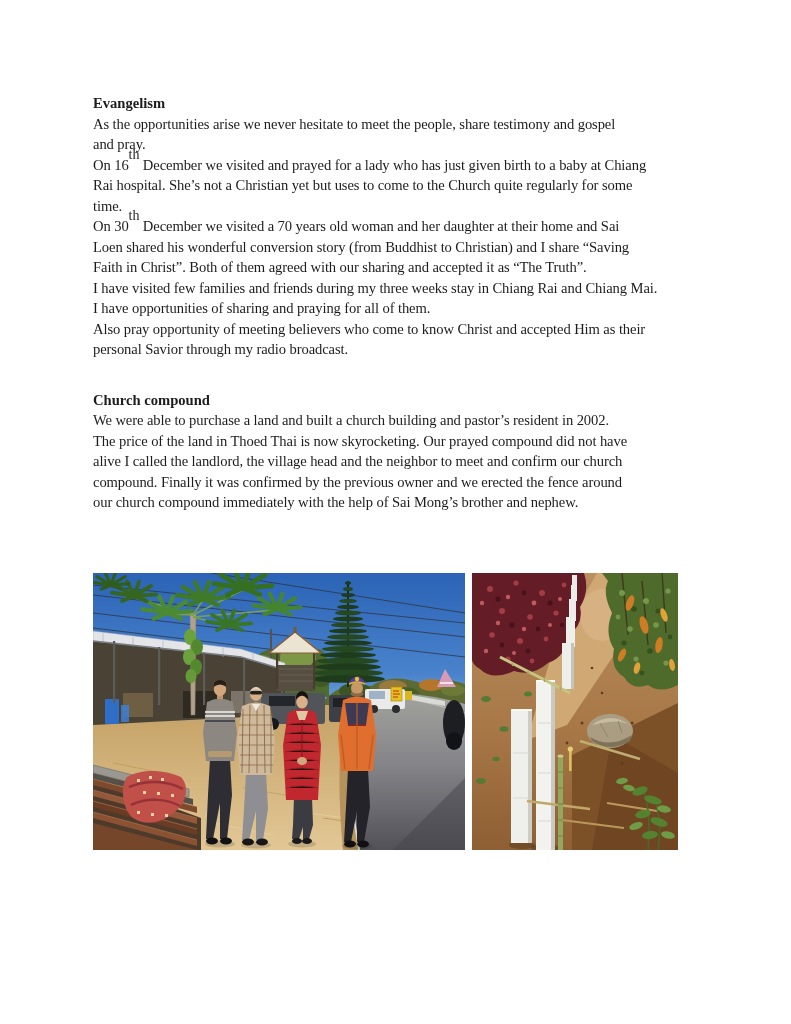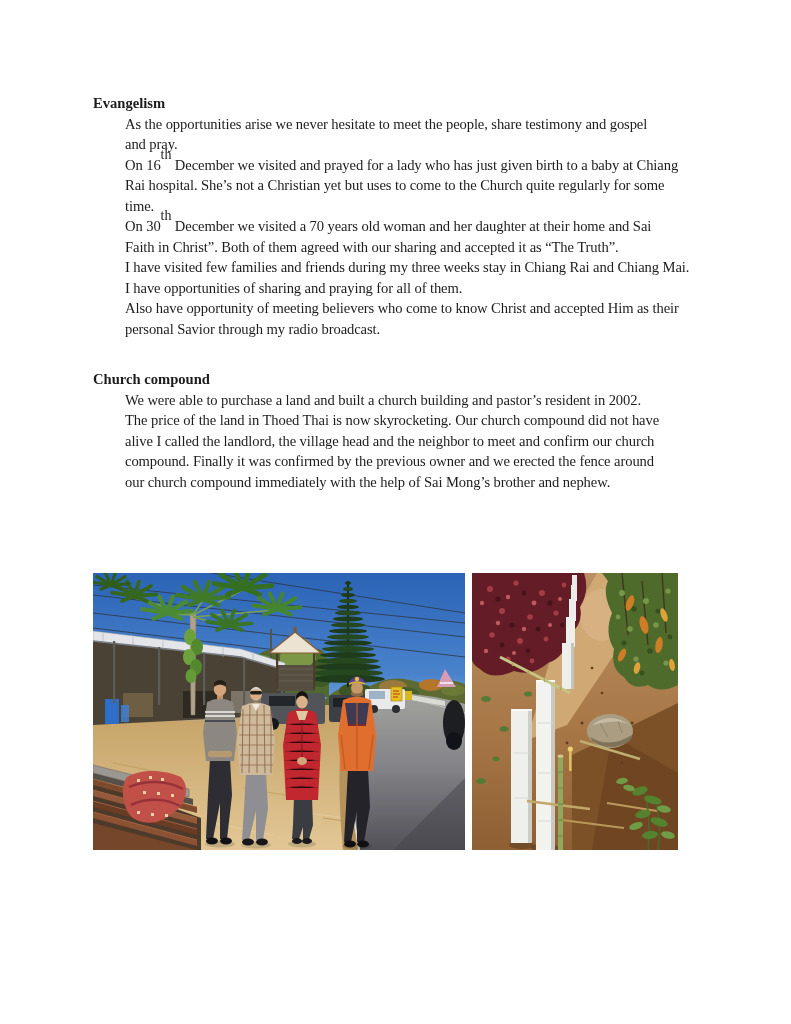--- a/index.html
+++ b/index.html
@@ -2,21 +2,21 @@
 <html><head>
 <meta charset="utf-8">
 <style>
   html,body { margin:0; padding:0; background:#ffffff; }
   .page {
     position:relative; width:791px; height:960px; background:#ffffff;
     font-family:Liberation Serif, serif; overflow:hidden;
   }
   .text-block { position:absolute; left:93px; top:93px; width:660px; color:#1c1c1c; }
   .section .heading { font-weight:bold; font-size:14.6px; line-height:20.5px; height:20.5px; white-space:pre; }
-  .section .line { font-size:14.6px; line-height:20.5px; height:20.5px; white-space:pre; letter-spacing:-0.1px;margin-left:32px; }
+  .section .line { font-size:14.6px; line-height:20.5px; height:20.5px; white-space:pre; letter-spacing:-0.1px; }
   .section + .section { margin-top:30px; }
   .line sup { font-size:14px; position:relative; top:-5px; line-height:0; }
   .photo { position:absolute; top:573px; overflow:hidden; }
   .photo svg { display:block; }
   #photo-left  { left:93px;  width:372px; height:277px; }
   #photo-right { left:472px; width:206px; height:277px; }
 </style>
 </head>
 <body>
 
@@ -24,30 +24,31 @@
 
   <div class="text-block">
       <div class="section">
         <div class="heading">Evangelism</div>
         <div class="line"><span>As the opportunities arise we never hesitate to meet the people, share testimony and gospel</span></div>
         <div class="line"><span>and pray.</span></div>
         <div class="line"><span>On 16</span><sup>th</sup><span> December we visited and prayed for a lady who has just given birth to a baby at Chiang</span></div>
         <div class="line"><span>Rai hospital. She’s not a Christian yet but uses to come to the Church quite regularly for some</span></div>
         <div class="line"><span>time.</span></div>
         <div class="line"><span>On 30</span><sup>th</sup><span> December we visited a 70 years old woman and her daughter at their home and Sai</span></div>
+        <div class="line"><span>Loen shared his wonderful conversion story (from Buddhist to Christian) and I share “Saving</span></div>
         <div class="line"><span>Faith in Christ”. Both of them agreed with our sharing and accepted it as “The Truth”.</span></div>
         <div class="line"><span>I have visited few families and friends during my three weeks stay in Chiang Rai and Chiang Mai.</span></div>
         <div class="line"><span>I have opportunities of sharing and praying for all of them.</span></div>
-        <div class="line"><span>Also have opportunity of meeting believers who come to know Christ and accepted Him as their</span></div>
+        <div class="line"><span>Also pray opportunity of meeting believers who come to know Christ and accepted Him as their</span></div>
         <div class="line"><span>personal Savior through my radio broadcast.</span></div>
       </div>
       <div class="section">
         <div class="heading">Church compound</div>
         <div class="line"><span>We were able to purchase a land and built a church building and pastor’s resident in 2002.</span></div>
-        <div class="line"><span>The price of the land in Thoed Thai is now skyrocketing. Our church compound did not have</span></div>
+        <div class="line"><span>The price of the land in Thoed Thai is now skyrocketing. Our prayed compound did not have</span></div>
         <div class="line"><span>alive I called the landlord, the village head and the neighbor to meet and confirm our church</span></div>
         <div class="line"><span>compound. Finally it was confirmed by the previous owner and we erected the fence around</span></div>
         <div class="line"><span>our church compound immediately with the help of Sai Mong’s brother and nephew.</span></div>
       </div>
     </div>
 
   <div class="photo" id="photo-left">
     <svg width="372" height="277" viewBox="0 0 372 277">
       <defs>
         <linearGradient id="skyG" x1="0" y1="0" x2="0" y2="1">

